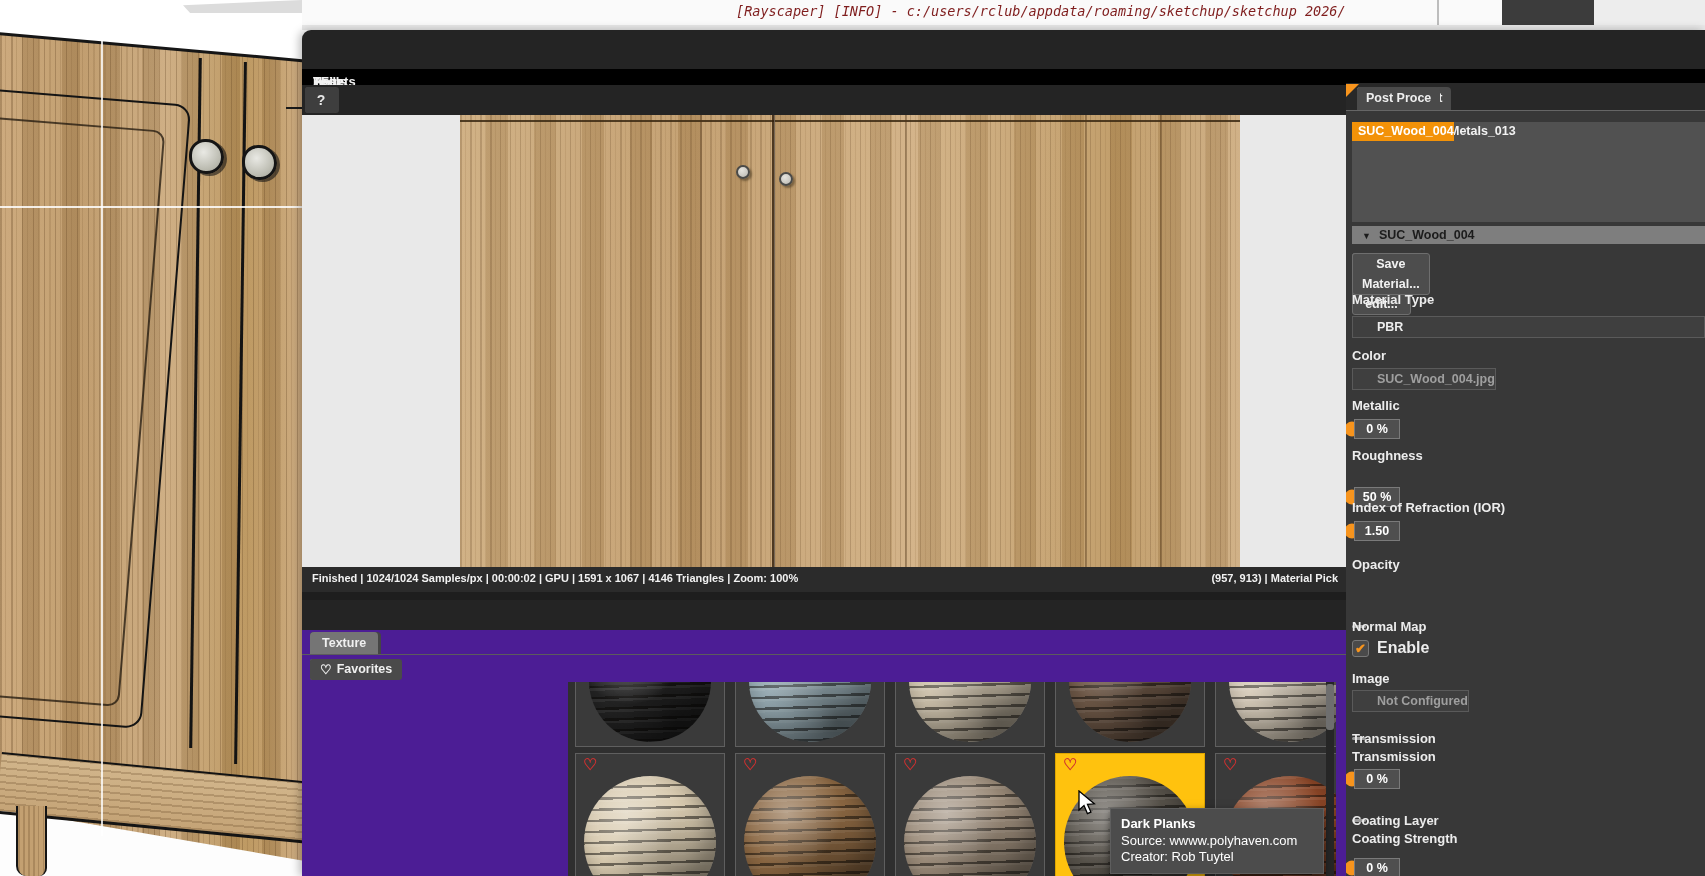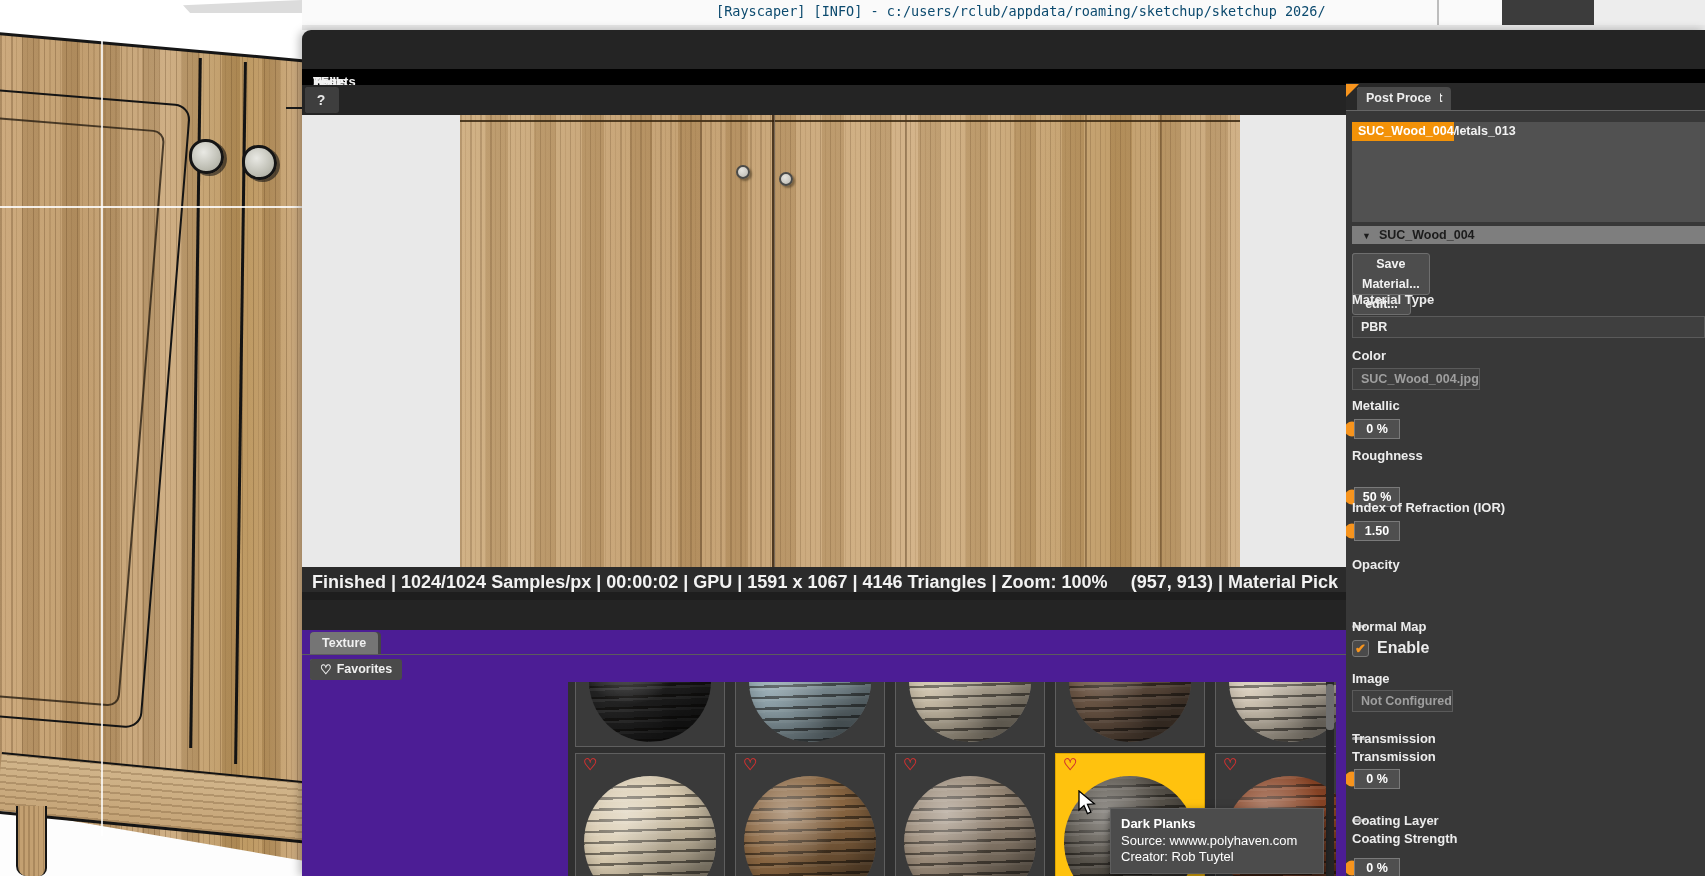--- a/index.html
+++ b/index.html
@@ -29,21 +29,21 @@
     transform:rotate(5.5deg);transform-origin:left top;
     background:repeating-linear-gradient(0deg, rgba(96,66,33,.25) 0 2px, rgba(0,0,0,0) 2px 7px),linear-gradient(#d2b68c,#c4a376);}
   .bgl-leg{left:16px;top:806px;width:31px;height:70px;border-left:2.5px solid #141414;border-right:2.5px solid #141414;
     border-radius:0 0 8px 10px;
     background:repeating-linear-gradient(90deg, rgba(96,66,33,.25) 0 1.5px, rgba(0,0,0,0) 1.5px 5px),#c3a071;}
   .bgl-axis-h{left:0;top:206px;width:302px;height:1.5px;background:rgba(255,255,255,.85);}
   .bgl-axis-v{left:101px;top:36px;width:1.5px;height:800px;background:rgba(255,255,255,.8);}
 
   
   #bg-top{left:302px;top:0;width:1403px;height:30px;background:#fafafa;}
-  #console-text{left:414px;top:3px;font-family:"DejaVu Sans Mono","Liberation Mono",monospace;font-size:13.5px;color:#0c4a6e;white-space:nowrap;}
+  #console-text{left:434px;top:3px;font-family:"DejaVu Sans Mono","Liberation Mono",monospace;font-size:13.5px;color:#7f1d1d;white-space:nowrap;font-style:italic;}
   #console-divider{left:1135px;top:0;width:2px;height:25px;background:#bdbdbd;}
   #console-darkbox{left:1200px;top:0;width:92px;height:25px;background:#3c3c3c;}
   #console-rightseg{left:1292px;top:0;width:111px;height:25px;background:#ededed;}
   #console-bottom{left:0;top:25px;width:1403px;height:5px;background:#e8e8e8;}
 
   
   #rs-window{left:302px;top:30px;width:1403px;height:846px;background:#242424;border-radius:9px 0 0 0;
     box-shadow:-3px 0 8px rgba(0,0,0,.25);}
   #titlebar{left:0;top:0;width:100%;height:29px;background:#f1f1f1;border-radius:9px 0 0 0;}
   #title-logo{left:14px;top:6px;width:17px;height:17px;}
@@ -65,21 +65,21 @@
       repeating-linear-gradient(90deg, rgba(101,70,36,.25) 0 1.5px, rgba(0,0,0,0) 1.5px 5px, rgba(133,97,55,.16) 5px 6px, rgba(0,0,0,0) 6px 10px),
       repeating-linear-gradient(90deg, rgba(255,255,255,.08) 0 26px, rgba(70,48,22,.10) 26px 48px),
       linear-gradient(90deg,#cdab7c,#c09a68 30%,#d0ae80 58%,#bd9760 84%,#cdab7e);}
   #vp-wood-topline{left:158px;top:5px;width:780px;height:2px;background:rgba(58,40,18,.85);}
   .vp-seam{top:0;width:1.5px;height:452px;background:rgba(80,52,24,.38);}
   #vp-gap{left:470px;top:0;width:3px;height:452px;background:rgba(50,32,14,.82);border-right:1px solid rgba(255,255,255,.25);}
   .vp-knob{width:14px;height:14px;border-radius:50%;border:2px solid #4a4a48;background:radial-gradient(circle at 38% 32%,#e6e4de,#b9b7b0);box-shadow:2px 2px 2px rgba(60,45,25,.5);}
   #vp-knob1{left:434px;top:50px;} #vp-knob2{left:477px;top:57px;}
 
   
-  #statusbar{left:0;top:537px;width:1044px;height:25px;background:#2b2b2b;color:#f2f2f2;font-size:18px;font-weight:600;}
+  #statusbar{left:0;top:537px;width:1044px;height:25px;background:#2b2b2b;color:#f2f2f2;font-size:11px;font-weight:600;}
   #status-left{left:10px;top:5px;white-space:nowrap;}
   #status-right{right:8px;top:5px;white-space:nowrap;}
   #splitter{left:0;top:562px;width:1044px;height:8px;background:#1e1e1e;}
 
   
   #asset-panel{left:0;top:600px;width:1044px;height:321px;background:#4c1d95;overflow:hidden;}
   #ab-tabs{left:8px;top:2px;height:22px;display:flex;gap:6px;position:absolute;}
   .ab-tab{position:relative;padding:0 12px;line-height:22px;border-radius:4px 4px 0 0;background:#454545;color:#f0f0f0;font-size:12.5px;font-weight:700;}
   .ab-tab.sel{background:#757575;}
   #ab-tabline{left:0;top:24px;width:100%;height:1px;background:#5c5c5c;}
@@ -118,21 +118,21 @@
   #rp-tabline{left:0;top:27px;width:100%;height:1px;background:#666;}
   #rp-list{left:6px;top:39px;width:353px;height:100px;background:#515151;overflow:hidden;}
   .mat-item{position:relative;height:19px;line-height:19px;padding-left:6px;font-size:12.5px;font-weight:700;color:#f2f2f2;}
   .mat-item.sel{background:#f39208;color:#fff;}
   #rp-header-bar{left:6px;top:143px;width:353px;height:18px;background:#7e7e7e;color:#1c1c1c;font-size:12.5px;font-weight:700;line-height:18px;}
   #rp-header-bar .tri{position:relative;margin:0 8px 0 10px;font-size:9px;}
   #rp-header-bar .hdr-label{position:relative;}
   #rp-buttons{left:6px;top:170px;height:22px;display:flex;gap:5px;position:absolute;}
   .rp-btn{position:relative;padding:0 9px;line-height:20px;background:#4d4d4d;border:1px solid #6e6e6e;border-radius:3px;color:#f2f2f2;font-size:12.5px;font-weight:600;}
   .rp-label{left:6px;font-size:13px;font-weight:600;color:#ededed;white-space:nowrap;}
-  .rp-field{height:22px;background:#3f3f3f;border:1px solid #5a5a5a;color:#ededed;font-size:12.5px;font-weight:600;line-height:20px;padding-left:8px;}
+  .rp-field{height:22px;background:#3f3f3f;border:1px solid #5a5a5a;color:#ededed;font-size:12.5px;font-weight:600;line-height:20px;padding-left:24px;}
   .rp-field.muted{color:#9f9f9f;}
   #fld-type{left:6px;top:233px;width:353px;}
   .rp-row{left:6px;width:353px;height:22px;display:flex;align-items:center;gap:6px;position:absolute;}
   .rp-row .ric{position:relative;width:20px;height:18px;flex:none;display:flex;align-items:center;justify-content:center;}
   .rp-row .ric svg{position:static;}
   .rp-row .rowfield{position:relative;flex:1;}
   .hslider{position:relative;flex:1;height:4px;background:#707070;border-radius:2px;}
   .hslider .fill{left:0;top:0;bottom:0;width:var(--pct);background:#f7941d;border-radius:2px;}
   .hslider .knob{top:50%;left:var(--pct);transform:translate(-50%,-50%);width:15px;height:15px;border-radius:50%;background:#f7941d;}
   .val-box{position:relative;flex:none;width:46px;height:20px;margin-left:2px;background:#4f4f4f;border:1px solid #7a7a7a;color:#fff;

